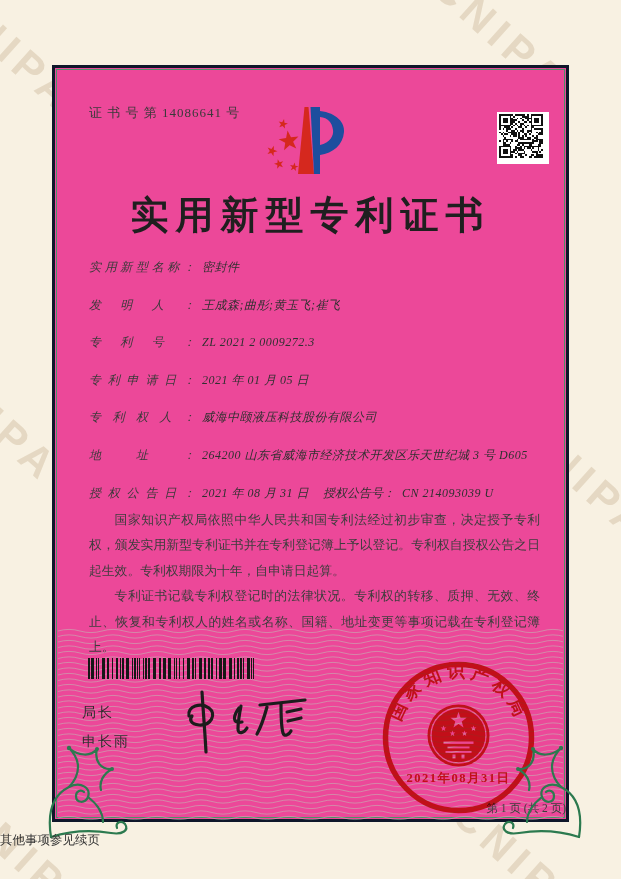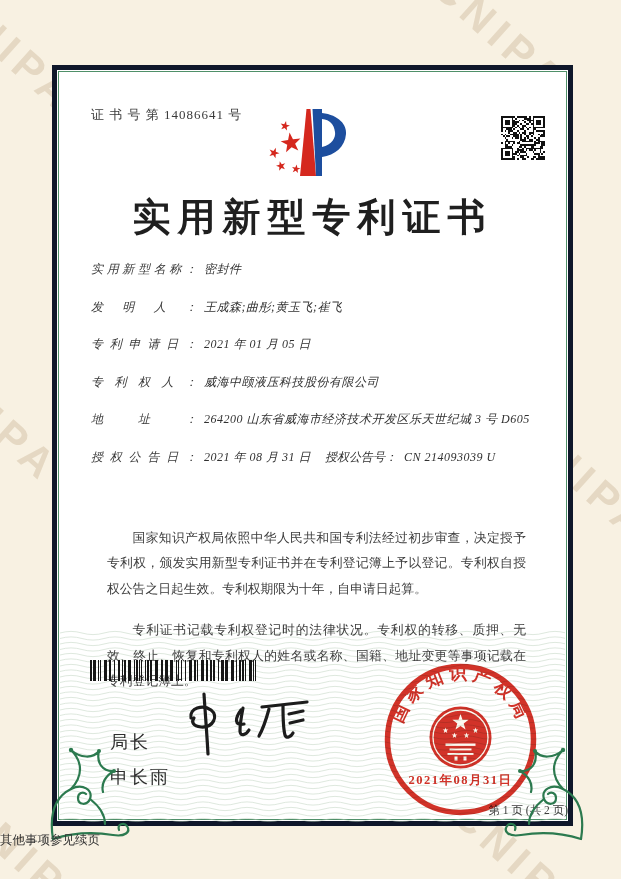--- a/index.html
+++ b/index.html
@@ -10,39 +10,39 @@
     color:#2b2b2b;
   }
   .wm{
     position:absolute;font-family:"Liberation Sans","DejaVu Sans",sans-serif;
     font-weight:bold;font-size:42px;letter-spacing:7px;
     color:rgba(186,160,122,0.30);transform:rotate(42deg);transform-origin:left top;
     user-select:none;white-space:nowrap;z-index:0;
   }
   .frame{
     position:absolute;left:52px;top:65px;width:511px;height:751px;
-    border:5px solid #0f172a;background:#ffffff;z-index:1;
+    border:3px solid #0f172a;background:#ec4899;z-index:1;
   }
   .frame-inner{position:absolute;inset:1px;border:1px solid #4f9069;pointer-events:none;}
   .certno{position:absolute;left:34px;top:36px;font-size:13px;letter-spacing:1px;color:#3a3a3a;}
   .logo{position:absolute;left:203px;top:34px;}
   .qr{position:absolute;left:442px;top:44px;width:48px;height:48px;background:#fff;padding:2px;}
   .title{position:absolute;left:0;top:122px;width:100%;text-align:center;
     font-size:38px;font-weight:bold;letter-spacing:7px;color:#1f1f1f;}
   .rows{position:absolute;left:34px;top:191px;right:24px;font-size:12px;color:#303030;font-style:italic;}
   .row{height:37.6px;position:relative;white-space:nowrap;}
   .lbl{display:inline-block;width:106px;text-align:justify;text-align-last:justify;color:#3a3a3a;}
   .val{margin-left:7px;letter-spacing:0.5px;}
   .rpair{position:absolute;left:234px;top:0;}
   .paras{position:absolute;left:34px;top:440px;right:26px;font-size:12.8px;
     line-height:25.4px;color:#3d3d3d;text-align:justify;}
-  .paras p{margin:16px;text-indent:2em;}
+  .paras p{margin:0;text-indent:2em;}
   .waves{position:absolute;left:3px;top:560px;z-index:0;}
   .barcode{position:absolute;left:33px;top:590px;z-index:2;}
-  .official{position:absolute;left:53px;top:636px;font-size:18px;letter-spacing:2px;color:#2e2e2e;z-index:2;margin-top:24px;}
+  .official{position:absolute;left:27px;top:636px;font-size:14px;letter-spacing:2px;color:#2e2e2e;z-index:2;}
   .official .nm{margin-top:11px;text-align:right;}
   .sig{position:absolute;left:110px;top:610px;z-index:2;}
   .seal{position:absolute;left:316px;top:582px;z-index:3;opacity:0.93;mix-blend-mode:multiply;}
   .pagenum{position:absolute;left:0;top:733px;width:100%;text-align:right;font-size:11.5px;color:#3d3d3d;z-index:2;}
   .cont{position:absolute;left:0;top:832px;width:100%;text-align:left;font-size:12.5px;color:#333;z-index:1;}
   .orn{position:absolute;z-index:4;}
   .orn-l{left:-10px;top:672px;}
   .orn-r{left:440px;top:672px;transform:scaleX(-1);}
 </style>
 </head>
@@ -458,20 +458,23 @@
   <div class="title">实用新型专利证书</div>
 
   <div class="rows">
     <div class="row">
       <span class="lbl">实用新型名称：</span><span class="val">密封件</span>
     </div>
     <div class="row">
       <span class="lbl">发明人：</span><span class="val">王成森;曲彤;黄玉飞;崔飞</span>
     </div>
     <div class="row">
+      <span class="lbl">专利号：</span><span class="val">ZL 2021 2 0009272.3</span>
+    </div>
+    <div class="row">
       <span class="lbl">专利申请日：</span><span class="val">2021 年 01 月 05 日</span>
     </div>
     <div class="row">
       <span class="lbl">专利权人：</span><span class="val">威海中颐液压科技股份有限公司</span>
     </div>
     <div class="row">
       <span class="lbl">地址：</span><span class="val">264200 山东省威海市经济技术开发区乐天世纪城 3 号 D605</span>
     </div>
     <div class="row">
       <span class="lbl">授权公告日：</span><span class="val">2021 年 08 月 31 日</span>

